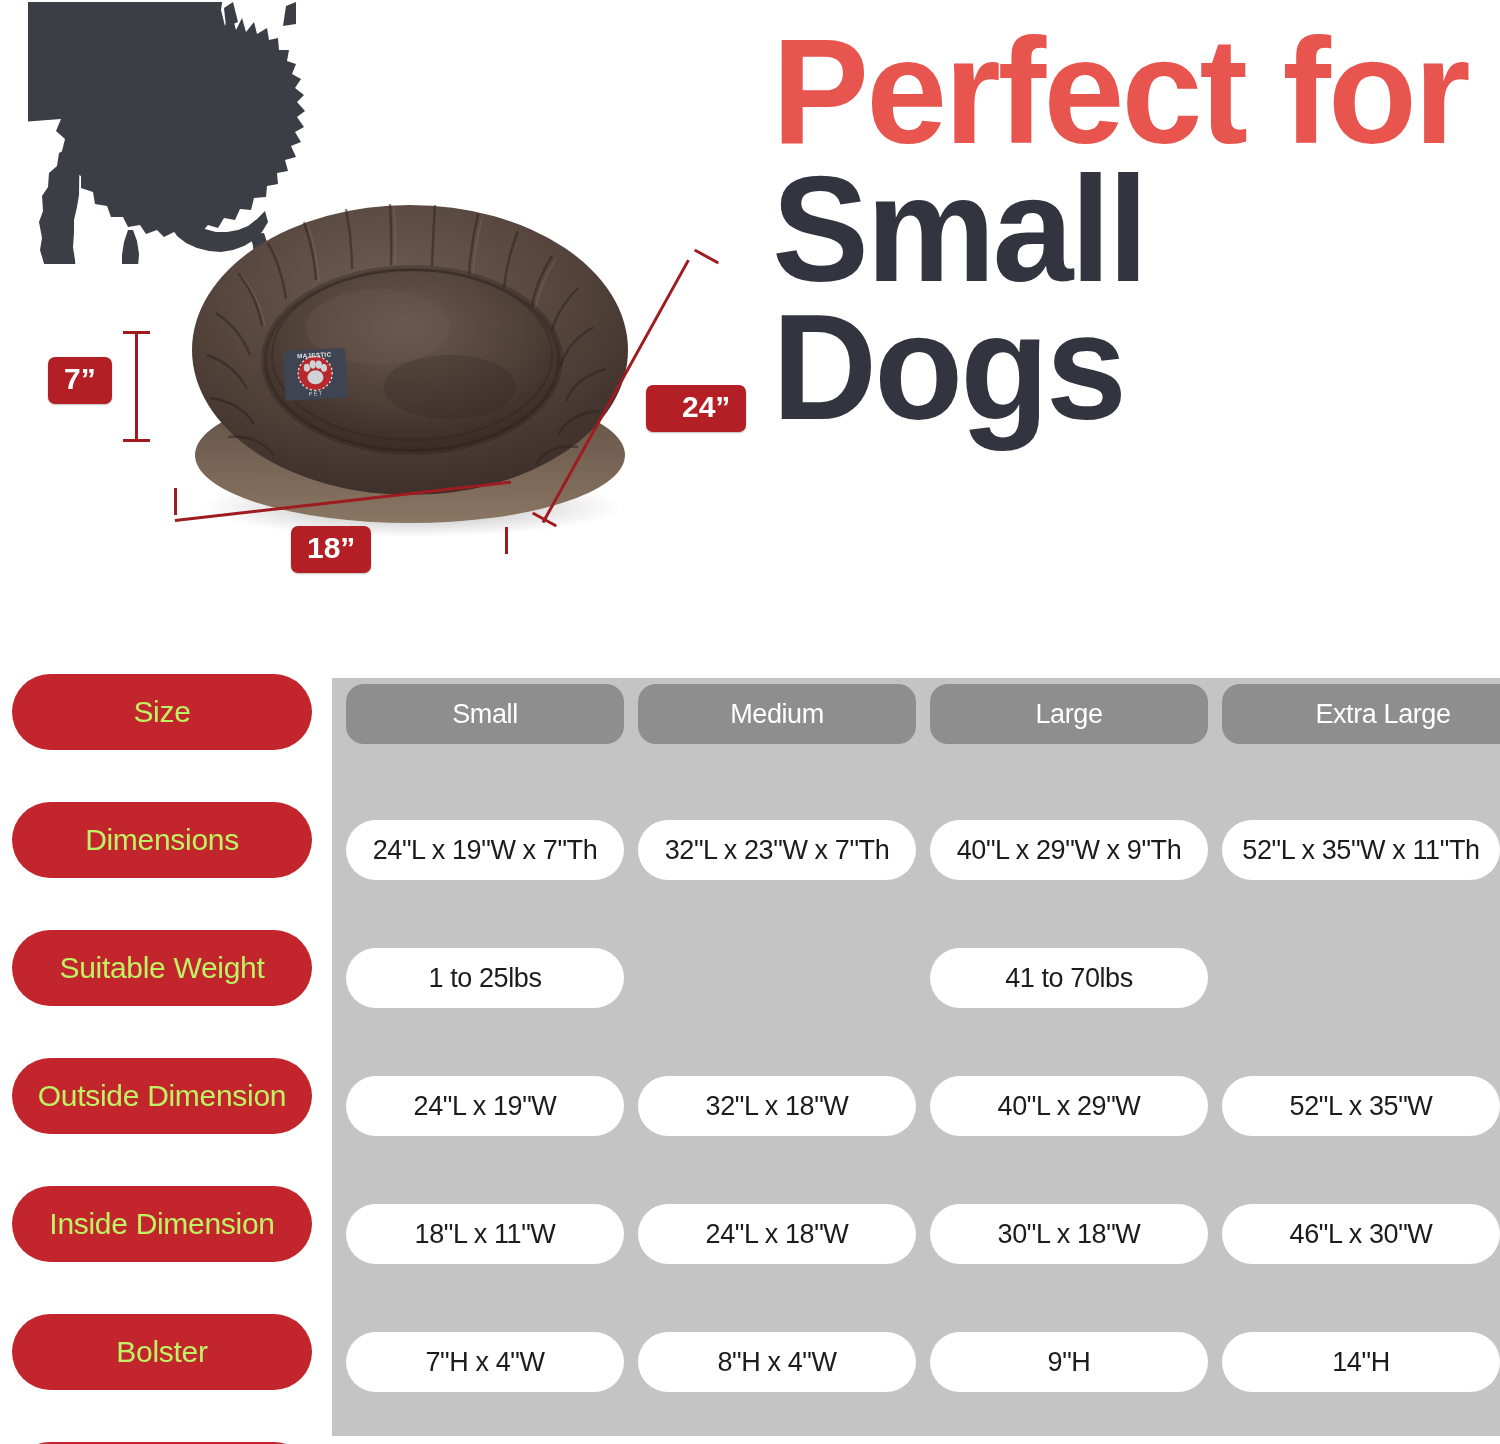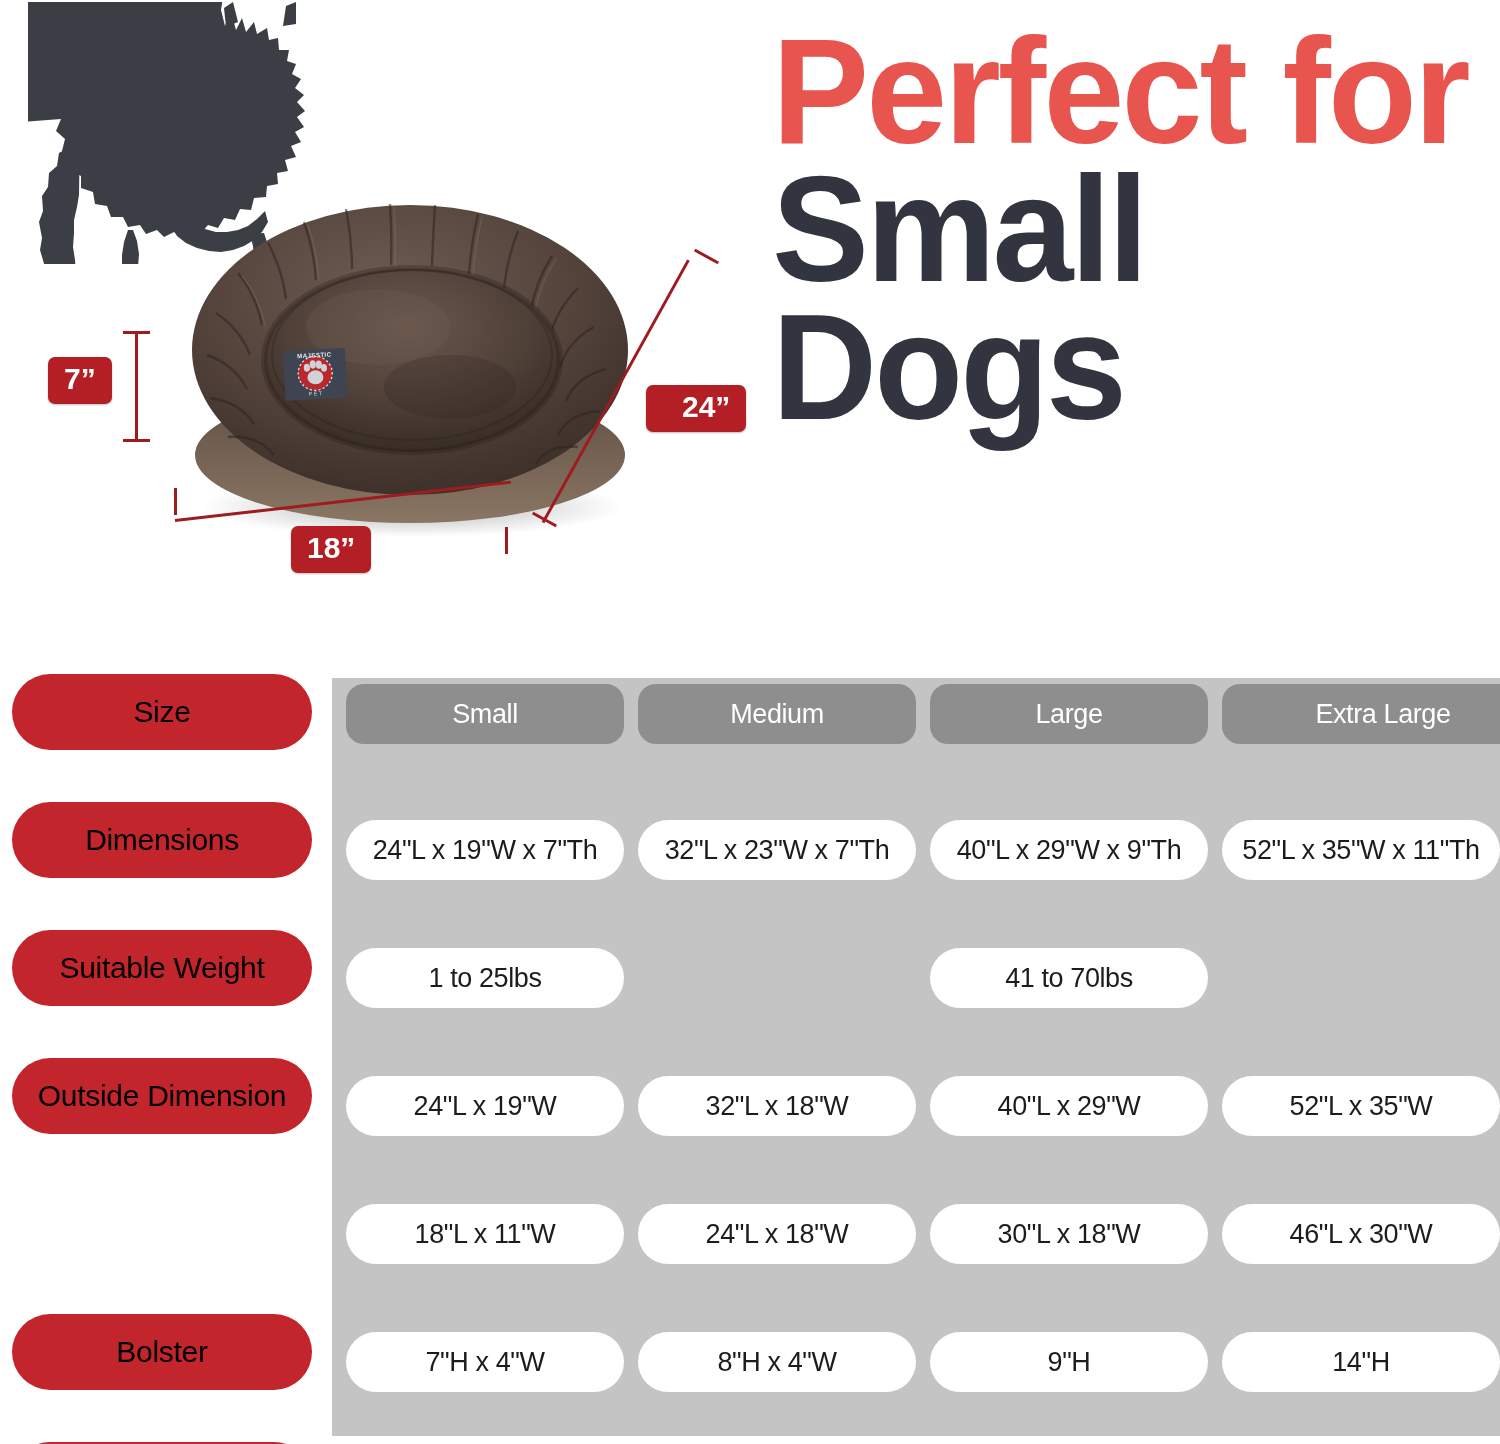--- a/index.html
+++ b/index.html
@@ -93,21 +93,21 @@
     left: 0; top: 0;
     width: 332px; height: 776px;
   }
   .row-label {
     position: absolute;
     left: 12px;
     width: 300px;
     height: 76px;
     background: #c2262c;
     border-radius: 38px;
-    color: #000000;
+    color: #bef264;
     font-size: 30px;
     display: flex;
     align-items: center;
     justify-content: center;
     text-align: center;
     letter-spacing: -0.3px;
   }
   .cell {
     position: absolute;
     height: 60px;
@@ -308,16 +308,17 @@
       <div class="cell" style="left: 14px; width: 278px; top: 654px;">7"H x 4"W</div>
       <div class="cell" style="left: 306px; width: 278px; top: 654px;">8"H x 4"W</div>
       <div class="cell" style="left: 598px; width: 278px; top: 654px;">9"H</div>
       <div class="cell" style="left: 890px; width: 278px; top: 654px;">14"H</div>
     </div>
   <div id="label-col">
       <div class="row-label" style="top: 6px;">Size</div>
       <div class="row-label" style="top: 134px;">Dimensions</div>
       <div class="row-label" style="top: 262px;">Suitable Weight</div>
       <div class="row-label" style="top: 390px;">Outside Dimension</div>
+      <div class="row-label" style="top: 518px;">Inside Dimension</div>
       <div class="row-label" style="top: 646px;">Bolster</div>
       <div class="row-label" style="top: 774px;">Cushion</div>
     </div>
 </div>
 
 </body></html>

